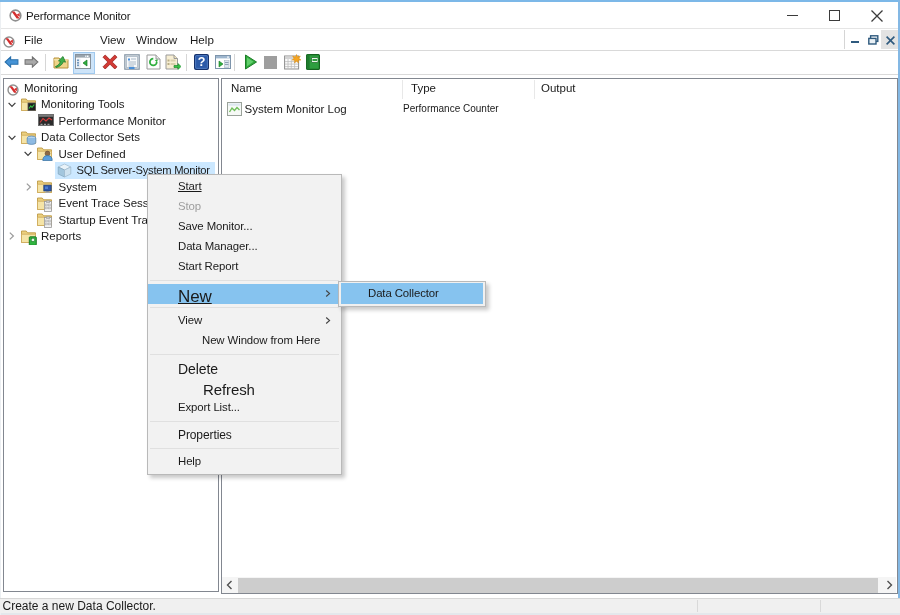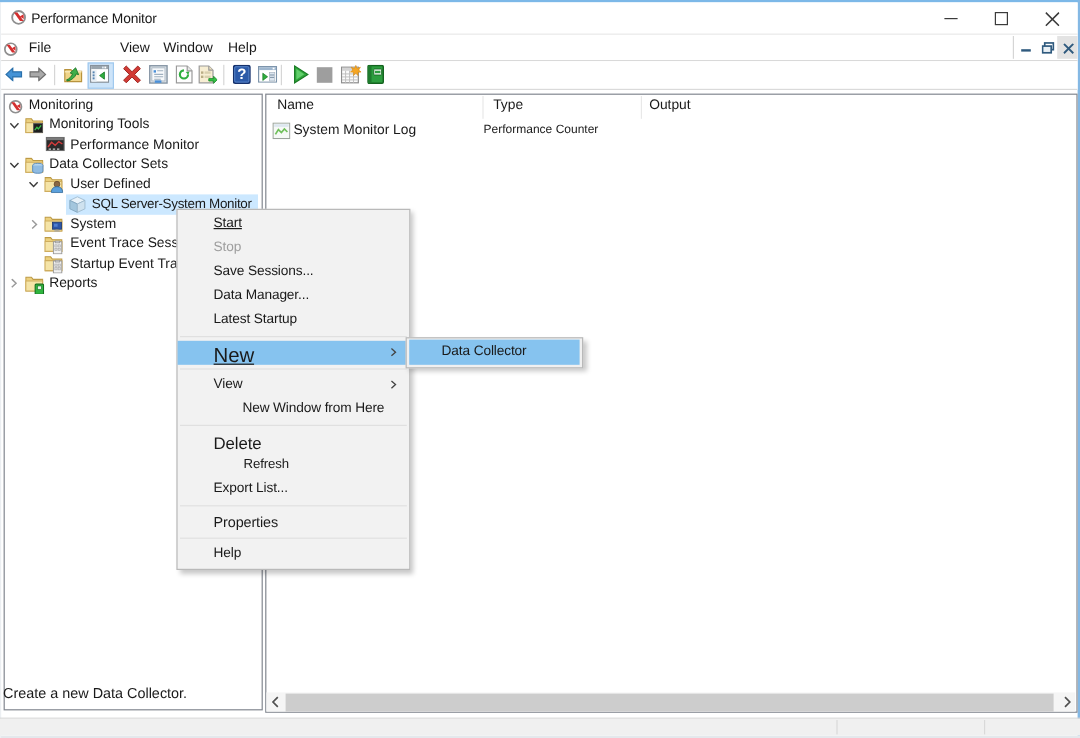--- a/index.html
+++ b/index.html
@@ -283,43 +283,43 @@
     <path d="M5.5 1 L1.5 5 L5.5 9" stroke="#505050" stroke-width="1.4" fill="none"></path>
   </svg>
 <svg class="abs" style="left:886px;top:580px;" width="7" height="10" viewBox="0 0 7 10">
     <path d="M1.5 1 L5.5 5 L1.5 9" stroke="#505050" stroke-width="1.4" fill="none"></path>
   </svg>
 
 <div class="abs" style="left:0;top:598px;width:900px;height:1px;background:#d7d7d7;"></div>
 <div class="abs" style="left:0;top:599px;width:900px;height:14px;background:#f0f0f0;"></div>
 <div class="abs" style="left:697px;top:600px;width:1px;height:12px;background:#d9d9d9;"></div>
 <div class="abs" style="left:820px;top:600px;width:1px;height:12px;background:#d9d9d9;"></div>
-<div class="txt" style="left:2.5px;top:571px;font-size:12px;">Create a new Data Collector.</div>
+<div class="txt" style="left:2.5px;top:599px;font-size:12px;">Create a new Data Collector.</div>
 
 <div class="abs" style="left:147px;top:173.5px;width:192.5px;height:299px;background:#f2f2f2;border:1px solid #b9b9b9;box-shadow:3px 3px 4px rgba(0,0,0,0.22);"></div>
 <div class="abs" style="left:148px;top:283.5px;width:193.5px;height:20px;background:#86c3ef;"></div>
 <div class="txt" style="letter-spacing:-0.1px;left:178px;top:180px;font-size:11.4px;text-decoration:underline;">Start</div>
 <div class="txt" style="letter-spacing:-0.1px;left:178px;top:200px;font-size:11.4px;color:#9e9e9e;">Stop</div>
-<div class="txt" style="letter-spacing:-0.1px;left:178px;top:220px;font-size:11.4px;">Save Sessions...</div>
+<div class="txt" style="letter-spacing:-0.1px;left:178px;top:220px;font-size:11.4px;">Save Monitor...</div>
 <div class="txt" style="letter-spacing:-0.1px;left:178px;top:240px;font-size:11.4px;text-align:right;">Data Manager...</div>
-<div class="txt" style="letter-spacing:-0.1px;left:178px;top:260px;font-size:11.4px;">Latest Startup</div>
+<div class="txt" style="letter-spacing:-0.1px;left:178px;top:260px;font-size:11.4px;">Start Report</div>
 <div class="abs" style="left:150px;top:280px;width:189px;height:1px;background:#e0e0e0;"></div>
 <div class="txt" style="letter-spacing:-0.1px;left:178px;top:286.5px;font-size:17px;text-decoration:underline;">New</div>
 <svg class="abs" style="left:325px;top:289px;" width="6" height="9" viewBox="0 0 6 9">
     <path d="M1.2 1.5 L4.6 4.5 L1.2 7.5" stroke="#444" stroke-width="1.1" fill="none"></path>
   </svg>
 <div class="abs" style="left:150px;top:307px;width:189px;height:1px;background:#e0e0e0;"></div>
 <div class="txt" style="letter-spacing:-0.1px;left:178px;top:313.5px;font-size:11.4px;">View</div>
 <svg class="abs" style="left:325px;top:316px;" width="6" height="9" viewBox="0 0 6 9">
     <path d="M1.2 1.5 L4.6 4.5 L1.2 7.5" stroke="#444" stroke-width="1.1" fill="none"></path>
   </svg>
 <div class="txt" style="letter-spacing:-0.1px;left:178px;top:333.5px;font-size:11.4px;margin-left:24px;">New Window from Here</div>
 <div class="abs" style="left:150px;top:354px;width:189px;height:1px;background:#e0e0e0;"></div>
 <div class="txt" style="letter-spacing:-0.1px;left:178px;top:360.5px;font-size:14px;">Delete</div>
-<div class="txt" style="letter-spacing:-0.1px;left:178px;top:380.5px;font-size:11px;padding-left:25px;">Refresh</div>
+<div class="txt" style="letter-spacing:-0.1px;left:178px;top:380.5px;font-size:15px;padding-left:25px;">Refresh</div>
 <div class="txt" style="letter-spacing:-0.1px;left:178px;top:400.5px;font-size:11.4px;">Export List...</div>
 <div class="abs" style="left:150px;top:421px;width:189px;height:1px;background:#e0e0e0;"></div>
 <div class="txt" style="letter-spacing:-0.1px;left:178px;top:427.5px;font-size:12px;">Properties</div>
 <div class="abs" style="left:150px;top:448px;width:189px;height:1px;background:#e0e0e0;"></div>
 <div class="txt" style="letter-spacing:-0.1px;left:178px;top:454.5px;font-size:11.4px;">Help</div>
 
 <div class="abs" style="left:337.5px;top:280.5px;width:146px;height:24.5px;background:#f0f0f0;border:1px solid #b9b9b9;box-shadow:3px 3px 4px rgba(0,0,0,0.22);"></div>
 <div class="abs" style="left:340.5px;top:283px;width:142px;height:20.5px;background:#86c3ef;"></div>
 <div class="txt" style="left:368px;top:287px;font-size:11.4px;letter-spacing:-0.1px;">Data Collector</div>
 

